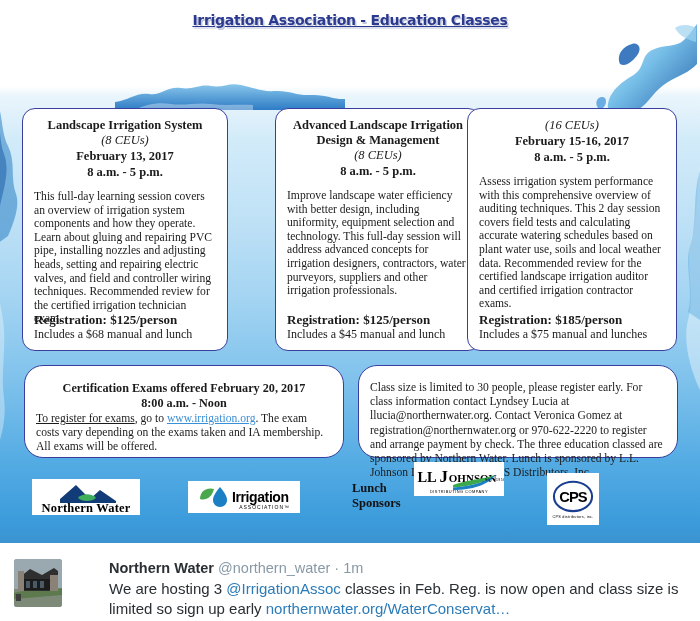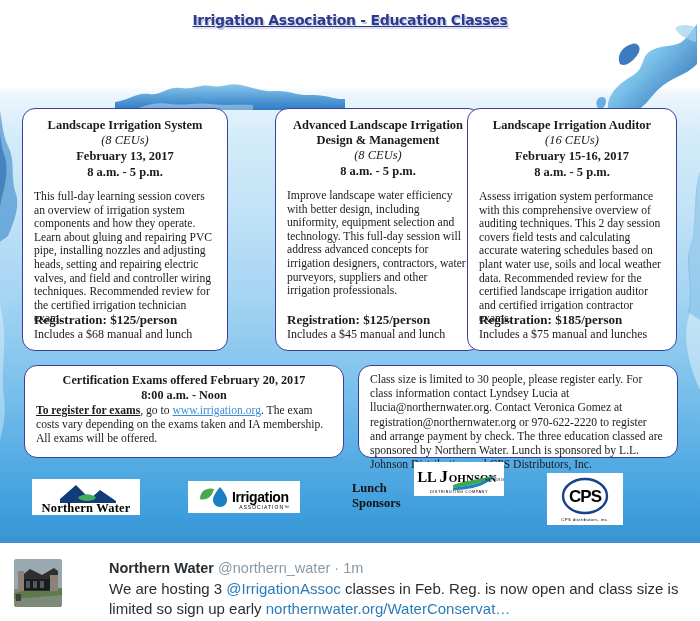--- a/index.html
+++ b/index.html
@@ -135,57 +135,57 @@
   }
   .card-reg-note {
     font-size: 12px; line-height: 14px;
   }
 
   
   .box {
     position: absolute;
     background: #ffffff;
     border: 1.6px solid #3a3f9e;
-    border-radius: 13px;
+    border-radius: 19px;
     font-family: "Liberation Serif", serif;
     color: #1b1b1b;
-    padding: 7px 11px;
+    padding: 15px 11px;
   }
   .box-exam  { left: 24px;  top: 365px; width: 320px; height: 93px; }
   .box-notes { left: 358px; top: 365px; width: 320px; height: 93px; }
 
   .exam-title {
     text-align: center; font-weight: bold;
     font-size: 12.2px; line-height: 15px;
   }
   .exam-time {
     text-align: center; font-weight: bold;
     font-size: 12.2px; line-height: 15px;
   }
   .exam-body {
     font-size: 11.6px; line-height: 14px; margin-top: 1px;
   }
-  .exam-lead { font-weight: bold; text-decoration: underline; }
+  .exam-lead { font-weight: normal; text-decoration: underline; }
   .exam-link { color: #3b8fd6; text-decoration: underline; }
 
   .notes-body {
     font-size: 11.6px; line-height: 14.2px;
   }
 
   
   .logo-box {
     position: absolute;
     background: #ffffff;
     display: flex; align-items: center; justify-content: center;
     overflow: hidden;
   }
   .logo-nw  { left: 32px;  top: 479px; width: 108px; height: 36px; }
   .logo-ia  { left: 188px; top: 481px; width: 112px;  height: 32px; }
   .logo-llj { left: 414px; top: 462px; width: 90px; height: 34px; }
-  .logo-cps { left: 547px; top: 473px; width: 76px;  height: 52px; }
+  .logo-cps { left: 547px; top: 473px; width: 52px;  height: 52px; }
 
   .lunch-sponsors {
     position: absolute; left: 352px; top: 481px;
     font-family: "Liberation Serif", serif;
     font-weight: bold; font-size: 12.5px; line-height: 15px;
     color: #111;
   }
 
   .nw-text {
     font-family: "Liberation Serif", serif;
@@ -324,21 +324,20 @@
     </div>
     <div class="card-body">Improve landscape water efficiency with better design, including uniformity, equipment selection and technology. This full-day session will address advanced concepts for irrigation designers, contractors, water purveyors, suppliers and other irrigation professionals.</div>
     <div class="card-reg">
       <div class="card-reg-price">Registration: $125/person</div>
       <div class="card-reg-note">Includes a $45 manual and lunch</div>
     </div>
   </div>
 
   <div class="card card-3">
     <div class="card-head">
-      <div class="card-title">Landscape Irrigation Auditor</div>
       <div class="card-ceu">(16 CEUs)</div>
       <div class="card-date">February 15-16, 2017</div>
       <div class="card-time">8 a.m. - 5 p.m.</div>
     </div>
     <div class="card-body">Assess irrigation system performance with this comprehensive overview of auditing techniques. This 2 day session covers field tests and calculating accurate watering schedules based on plant water use, soils and local weather data. Recommended review for the certified landscape irrigation auditor and certified irrigation contractor exams.</div>
     <div class="card-reg">
       <div class="card-reg-price">Registration: $185/person</div>
       <div class="card-reg-note">Includes a $75 manual and lunches</div>
     </div>
   </div>

